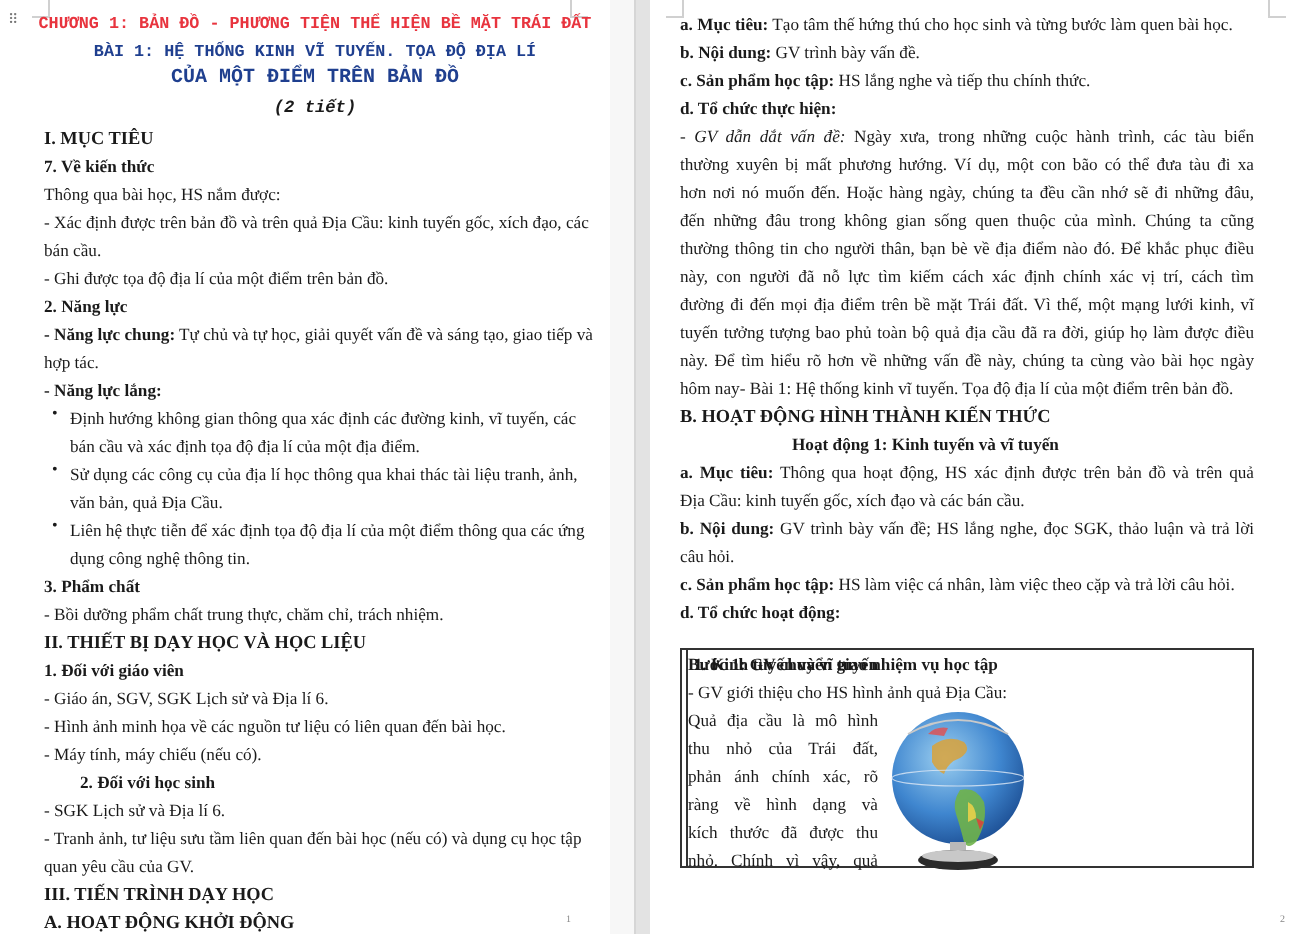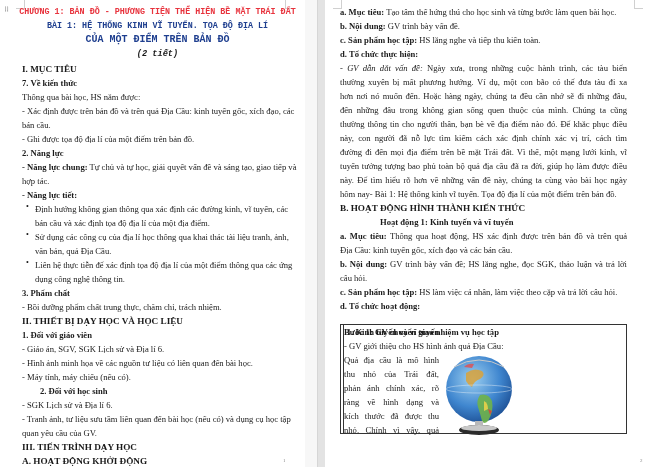--- a/index.html
+++ b/index.html
@@ -65,21 +65,21 @@
 
 <div class="line h" style="left:22px;top:63px;">I. MỤC TIÊU</div>
 <div class="line b" style="left:22px;top:77px;">7. Về kiến thức</div>
 <div class="line" style="left:22px;top:91px;">Thông qua bài học, HS nắm được:</div>
 <div class="line" style="left:22px;top:105px;">- Xác định được trên bản đồ và trên quả Địa Cầu: kinh tuyến gốc, xích đạo, các</div>
 <div class="line" style="left:22px;top:119px;">bán cầu.</div>
 <div class="line" style="left:22px;top:133px;">- Ghi được tọa độ địa lí của một điểm trên bản đồ.</div>
 <div class="line b" style="left:22px;top:147px;">2. Năng lực</div>
 <div class="line" style="left:22px;top:161px;"><span class="b">- Năng lực chung:</span><span> Tự chủ và tự học, giải quyết vấn đề và sáng tạo, giao tiếp và</span></div>
 <div class="line" style="left:22px;top:175px;">hợp tác.</div>
-<div class="line b" style="left:22px;top:189px;">- Năng lực tiết:</div>
+<div class="line b" style="left:22px;top:189px;">- Năng lực lắng:</div>
 
 <span class="bullet" style="left:26px;top:202px;">•</span>
 <div class="line" style="left:35px;top:203px;">Định hướng không gian thông qua xác định các đường kinh, vĩ tuyến, các</div>
 <div class="line" style="left:35px;top:217px;">bán cầu và xác định tọa độ địa lí của một địa điểm.</div>
 <span class="bullet" style="left:26px;top:230px;">•</span>
 <div class="line" style="left:35px;top:231px;">Sử dụng các công cụ của địa lí học thông qua khai thác tài liệu tranh, ảnh,</div>
 <div class="line" style="left:35px;top:245px;">văn bản, quả Địa Cầu.</div>
 <span class="bullet" style="left:26px;top:258px;">•</span>
 <div class="line" style="left:35px;top:259px;">Liên hệ thực tiễn để xác định tọa độ địa lí của một điểm thông qua các ứng</div>
 <div class="line" style="left:35px;top:273px;">dụng công nghệ thông tin.</div>
@@ -94,36 +94,36 @@
 <div class="line b" style="left:40px;top:385px;">2. Đối với học sinh</div>
 <div class="line" style="left:22px;top:399px;">- SGK Lịch sử và Địa lí 6.</div>
 <div class="line" style="left:22px;top:413px;">- Tranh ảnh, tư liệu sưu tầm liên quan đến bài học (nếu có) và dụng cụ học tập</div>
 <div class="line" style="left:22px;top:427px;">quan yêu cầu của GV.</div>
 <div class="line h" style="left:22px;top:441px;">III. TIẾN TRÌNH DẠY HỌC</div>
 <div class="line h" style="left:22px;top:455px;">A. HOẠT ĐỘNG KHỞI ĐỘNG</div>
 <div class="pnum" style="left:283px;top:458px;">1</div>
 
 <div class="line" style="left:340px;top:6px;"><span class="b">a. Mục tiêu:</span><span> Tạo tâm thế hứng thú cho học sinh và từng bước làm quen bài học.</span></div>
 <div class="line" style="left:340px;top:20px;"><span class="b">b. Nội dung:</span><span> GV trình bày vấn đề.</span></div>
-<div class="line" style="left:340px;top:34px;"><span class="b">c. Sản phẩm học tập:</span><span> HS lắng nghe và tiếp thu kiến toàn.</span></div>
+<div class="line" style="left:340px;top:34px;"><span class="b">c. Sản phẩm học tập:</span><span> HS lắng nghe và tiếp thu chính thức.</span></div>
 <div class="line b" style="left:340px;top:48px;">d. Tổ chức thực hiện:</div>
 
 <div class="line justify" style="left:340px;width:287px;top:62px;"><span class="i">- GV dẫn dắt vấn đề:</span><span> Ngày xưa, trong những cuộc hành trình, các tàu biển</span></div>
 <div class="line justify" style="left:340px;width:287px;top:76px;">thường xuyên bị mất phương hướng. Ví dụ, một con bão có thể đưa tàu đi xa</div>
 <div class="line justify" style="left:340px;width:287px;top:90px;">hơn nơi nó muốn đến. Hoặc hàng ngày, chúng ta đều cần nhớ sẽ đi những đâu,</div>
 <div class="line justify" style="left:340px;width:287px;top:104px;">đến những đâu trong không gian sống quen thuộc của mình. Chúng ta cũng</div>
 <div class="line justify" style="left:340px;width:287px;top:118px;">thường thông tin cho người thân, bạn bè về địa điểm nào đó. Để khắc phục điều</div>
 <div class="line justify" style="left:340px;width:287px;top:132px;">này, con người đã nỗ lực tìm kiếm cách xác định chính xác vị trí, cách tìm</div>
 <div class="line justify" style="left:340px;width:287px;top:146px;">đường đi đến mọi địa điểm trên bề mặt Trái đất. Vì thế, một mạng lưới kinh, vĩ</div>
 <div class="line justify" style="left:340px;width:287px;top:160px;">tuyến tưởng tượng bao phủ toàn bộ quả địa cầu đã ra đời, giúp họ làm được điều</div>
 <div class="line justify" style="left:340px;width:287px;top:174px;">này. Để tìm hiểu rõ hơn về những vấn đề này, chúng ta cùng vào bài học ngày</div>
 <div class="line" style="left:340px;top:188px;">hôm nay- Bài 1: Hệ thống kinh vĩ tuyến. Tọa độ địa lí của một điểm trên bản đồ.</div>
 
 <div class="line h" style="left:340px;top:202px;">B. HOẠT ĐỘNG HÌNH THÀNH KIẾN THỨC</div>
-<div class="line b" style="left:340px;top:216px;padding-left:40px;">Hoạt động 1: Kinh tuyến và vĩ tuyến</div>
+<div class="line b" style="left:356px;top:216px;padding-left:40px;">Hoạt động 1: Kinh tuyến và vĩ tuyến</div>
 <div class="line justify" style="left:340px;width:287px;top:230px;"><span class="b">a. Mục tiêu:</span><span> Thông qua hoạt động, HS xác định được trên bản đồ và trên quả</span></div>
 <div class="line" style="left:340px;top:244px;">Địa Cầu: kinh tuyến gốc, xích đạo và các bán cầu.</div>
 <div class="line justify" style="left:340px;width:287px;top:258px;"><span class="b">b. Nội dung:</span><span> GV trình bày vấn đề; HS lắng nghe, đọc SGK, thảo luận và trả lời</span></div>
 <div class="line" style="left:340px;top:272px;">câu hỏi.</div>
 <div class="line" style="left:340px;top:286px;"><span class="b">c. Sản phẩm học tập:</span><span> HS làm việc cá nhân, làm việc theo cặp và trả lời câu hỏi.</span></div>
 <div class="line b" style="left:340px;top:300px;">d. Tổ chức hoạt động:</div>
 
 <table class="act">
   <tbody>
   <tr>

